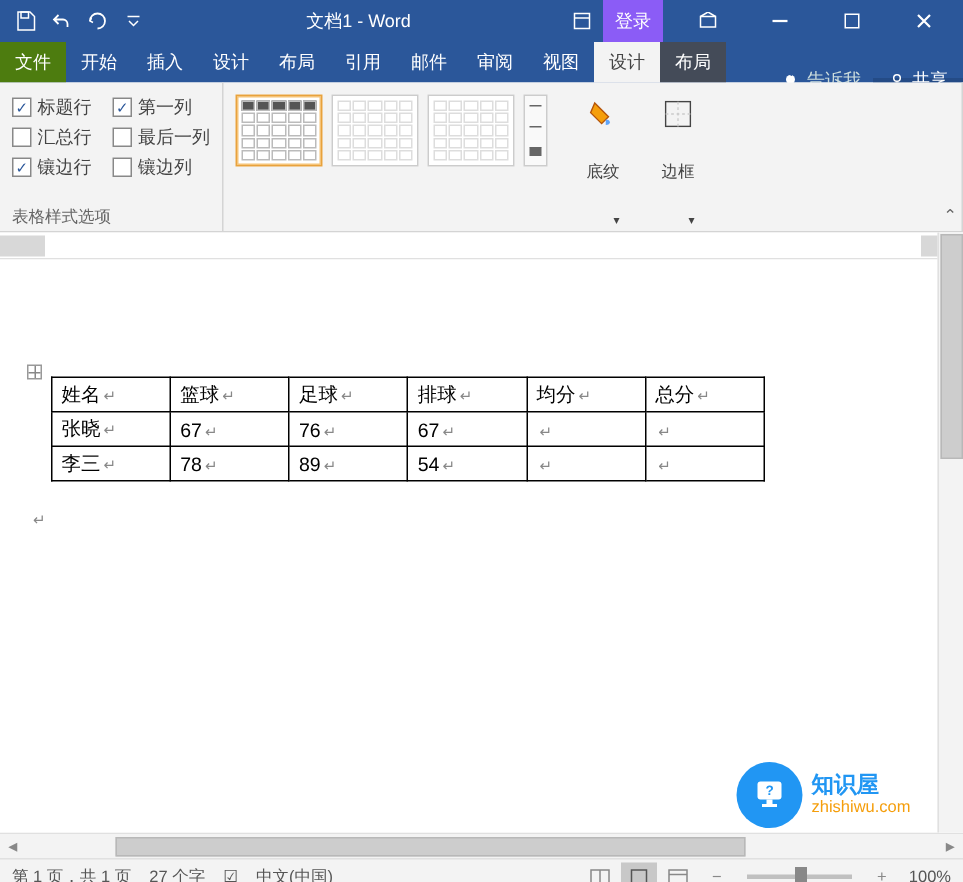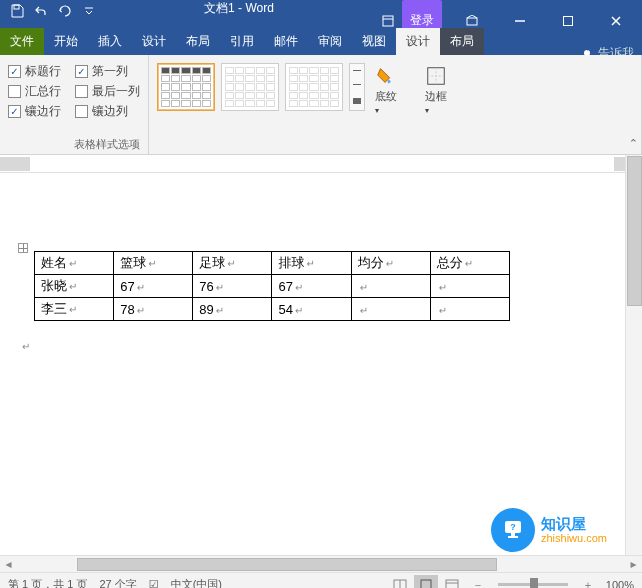--- a/index.html
+++ b/index.html
@@ -1,51 +1,51 @@
 <!DOCTYPE html>
 <html><head>
 <meta charset="utf-8">
 <style>
 * { margin: 0; padding: 0; box-sizing: border-box; font-family: "Microsoft YaHei", Arial, sans-serif; }
 body { width: 642px; height: 588px; background: #fff; overflow: hidden; position: relative; font-size: 12px; }
-.titlebar { height: 28px; background: #2b579a; display: flex; align-items: flex-start; color: #fff; }
+.titlebar { height: 28px; background: #2b579a; display: flex; align-items: center; color: #fff; }
 .qat { display: flex; gap: 2px; padding-left: 6px; }
 .qat-btn { width: 22px; height: 22px; display: flex; align-items: center; justify-content: center; cursor: pointer; }
 .qat-btn svg { fill: #fff; stroke: #fff; }
 .title-center { flex: 1; text-align: center; font-size: 12px; }
 .title-right { display: flex; align-items: center; gap: 4px; padding-right: 4px; }
 .win-btn { width: 44px; height: 28px; display: flex; align-items: center; justify-content: center; cursor: pointer; }
 .login-pill { background:#8b5cf6; padding:12px 8px; border-radius:2px; margin-right:4px;}
 .acct-icon{ width:20px; display:flex; align-items:center; justify-content:center;}
 .tabs { height: 27px; background: #2b579a; display: flex; color: #fff; font-size: 12px; }
 .tab { padding: 0 10px; height: 100%; display: flex; align-items: center; cursor: pointer; }
 .tab.active { background: #f3f3f3; color: #444; }
 .tab.sub-active { background: #444b58; }
 .tab-right { margin-left:auto; display:flex; align-items:center;margin-top:24px;}
 .tell-me { display:flex; align-items:center; gap:4px; padding:0 8px; color:#cdd; font-size:12px;}
 .share-btn { display:flex; align-items:center; gap:4px; padding:0 10px; background:#244b86; height:100%; }
 .ribbon { height: 100px; background: #f3f3f3; border-bottom:1px solid #d4d4d4; display: flex; position: relative; }
 .rib-group { border-right:1px solid #d4d4d4; padding: 6px 8px 2px; display:flex; flex-direction:column; }
-.rib-group-title { text-align:right; font-size:11px; color:#666; padding-top:2px;}
+.rib-group-title { text-align:left; font-size:11px; color:#666; padding-top:2px;}
 .rib-body { flex:1; display:flex; align-items:flex-start; gap:8px;}
 .checks { display:flex; flex-direction:column; gap:3px; padding-top:2px;}
 .chk-row { display:flex; gap:14px;}
 .chk { display:flex; align-items:center; gap:4px; font-size:12px; color:#444; cursor:pointer;}
 .chk-box { width:13px; height:13px; border:1px solid #888; background:#fff; display:flex; align-items:center; justify-content:center; font-size:10px; color:#2b579a;}
 .style-gallery { display:flex; gap:6px; align-items:flex-start; padding-top:2px;}
 .style-item { width:58px; height:48px; border:1px solid #ccc; background:#fff; padding:3px; cursor:pointer; position:relative;}
 .style-item.sel { border:1px solid #e8a23d; box-shadow:0 0 0 1px #f5c377 inset;}
 .mini-table { width:100%; height:100%; display:grid; grid-template-columns:repeat(5,1fr); grid-template-rows:repeat(5,1fr); gap:1px;}
 .mini-cell { background:#fff; border:0.5px solid #bbb;}
 .mini-cell.hdr { background:#555;}
 .mini-cell.light{ border-color:#ddd;}
 .gallery-more { width:16px; height:48px; border:1px solid #ccc; background:#f9f9f9; display:flex; flex-direction:column; justify-content:space-around; align-items:center; cursor:pointer;}
 .gallery-more span{width:8px;height:1px;background:#666; position:relative;}
 .gallery-more span:after{content:"";position:absolute;left:2px;top:-3px;border:3px solid transparent;}
-.big-btn { width:42px; display:flex; flex-direction:column; align-items:flex-start; gap:2px; padding:4px 2px 0; cursor:pointer; font-size:11px; color:#444;}
+.big-btn { width:42px; display:flex; flex-direction:column; align-items:flex-end; gap:20px; padding:4px 2px 0; cursor:pointer; font-size:11px; color:#444;}
 .big-btn svg{width:22px;height:22px;}
 .collapse-rib { position:absolute; right:4px; bottom:4px; font-size:11px; color:#666; cursor:pointer;}
 .ruler { height: 18px; background:#fff; border-bottom:1px solid #e0e0e0; position:relative;}
 .ruler-dark{position:absolute; top:2px; height:14px; background:#d8d8d8;}
 .doc-area { position:relative; height: 382px; background:#fff; overflow:auto;}
 .page { margin: 8px 0 0 0; padding: 70px 20px 40px 34px; position:relative;}
 .anchor { position:absolute; left:18px; top:62px; width:10px; height:10px; border:1px solid #999; display:flex; align-items:center; justify-content:center; color:#888; font-size:9px; cursor:move;}
 .anchor:before, .anchor:after{content:"";position:absolute;background:#888;}
 .anchor:before{width:1px;height:8px;}
 .anchor:after{width:8px;height:1px;}
@@ -144,20 +144,27 @@
   <div class="tab active">设计</div>
   <div class="tab sub-active">布局</div>
   <div class="tab-right">
     <div class="tell-me">
         <svg width="12" height="12" viewBox="0 0 12 12">
           <circle cx="5" cy="5" r="3" fill="#fff"></circle>
           <path d="M6 2a3 3 0 0 0-1 .2" stroke="#2b579a"></path>
         </svg>
         <span>告诉我</span>
       </div>
+    <div class="share-btn">
+        <svg width="12" height="12" viewBox="0 0 12 12">
+          <circle cx="6" cy="4" r="2.2" fill="none" stroke="#fff"></circle>
+          <path d="M2 11c0-2 2-3.5 4-3.5s4 1.5 4 3.5" fill="none" stroke="#fff"></path>
+        </svg>
+        <span>共享</span>
+      </div>
   </div>
 </div>
 
 <div class="ribbon">
   <div class="rib-group">
     <div class="rib-body">
       <div class="checks">
         <div class="chk-row">
           <label class="chk">
               <span class="chk-box">✓</span>

